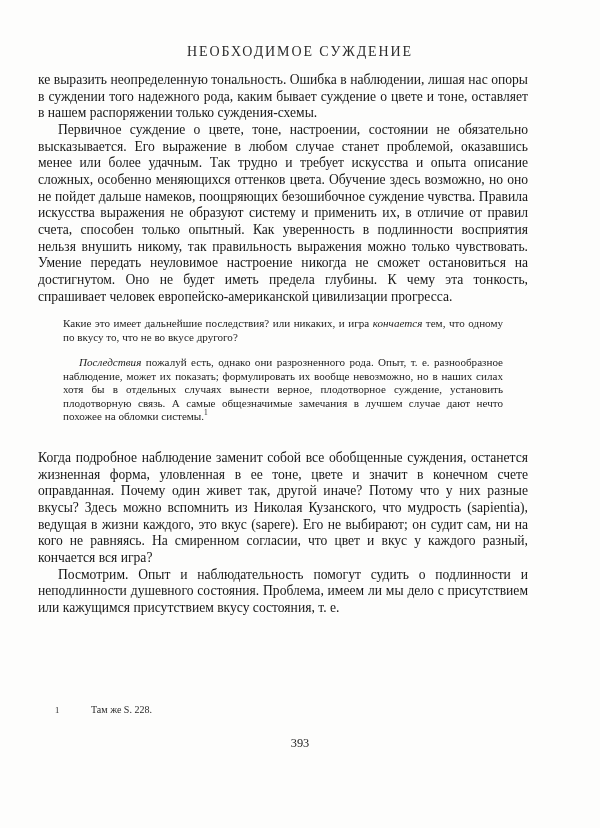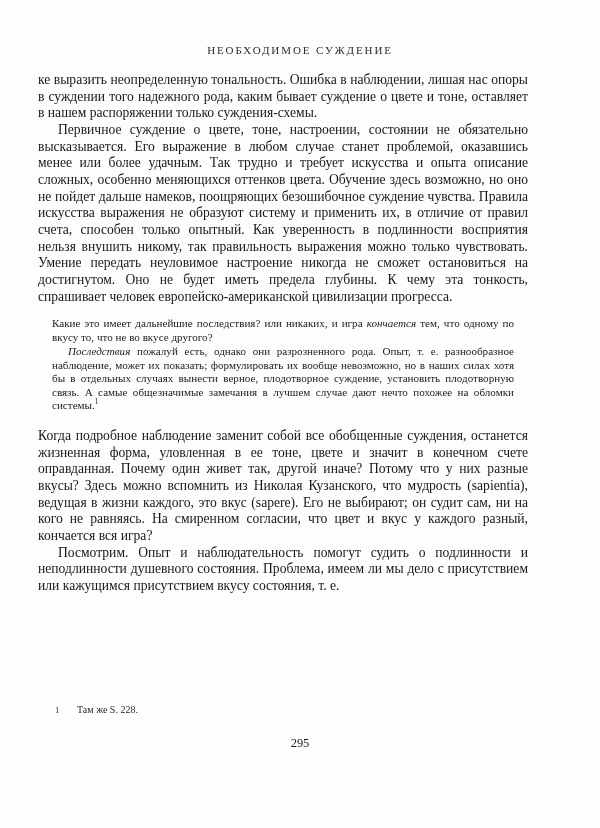--- a/index.html
+++ b/index.html
@@ -23,21 +23,21 @@
     box-sizing: border-box;
   }
 
   
   .running-head {
     position: absolute;
     top: 44px;
     left: 55px;
     width: 490px;
     text-align: center;
-    font-size: 11px;
+    font-size: 14px;
     letter-spacing: 1.9px;
     text-transform: uppercase;
     color: #2b2b2b;
     white-space: nowrap;
   }
 
   
   .column {
     position: absolute;
     top: 72px;
@@ -59,21 +59,21 @@
   }
 
   
   .quote {
     margin: 12px 0 0 0;
     padding-left: 13px;
     width: 477px;
     box-sizing: border-box;
   }
   .quote p {
-    margin: 1px;
+    margin: 12px;
     font-size: 11.1px;
     line-height: 13.55px;
     text-align: justify;
     text-justify: inter-word;
     color: #1c1c1c;
   }
   .quote p.indent {
     text-indent: 16px;
   }
   .quote em, p.body-par em {
@@ -102,20 +102,21 @@
     line-height: 13px;
     color: #2a2a2a;
   }
   .footnote .fn-num {
     width: 22px;
     flex: 0 0 22px;
     font-size: 8.6px;
   }
   .footnote .fn-text {
     flex: 1 1 auto;
+    margin-left: 14px;
   }
 
   
   .folio {
     position: absolute;
     left: 55px;
     top: 736px;
     width: 490px;
     text-align: center;
     font-size: 12.4px;
@@ -148,15 +149,15 @@
 
   </div>
 
   <div class="footnote-area">
     <div class="footnote">
       <span class="fn-num">1</span>
       <span class="fn-text">Там же S. 228.</span>
     </div>
   </div>
 
-  <div class="folio">295</div>
+  <div class="folio">393</div>
 
 </div>
 
 </body></html>

